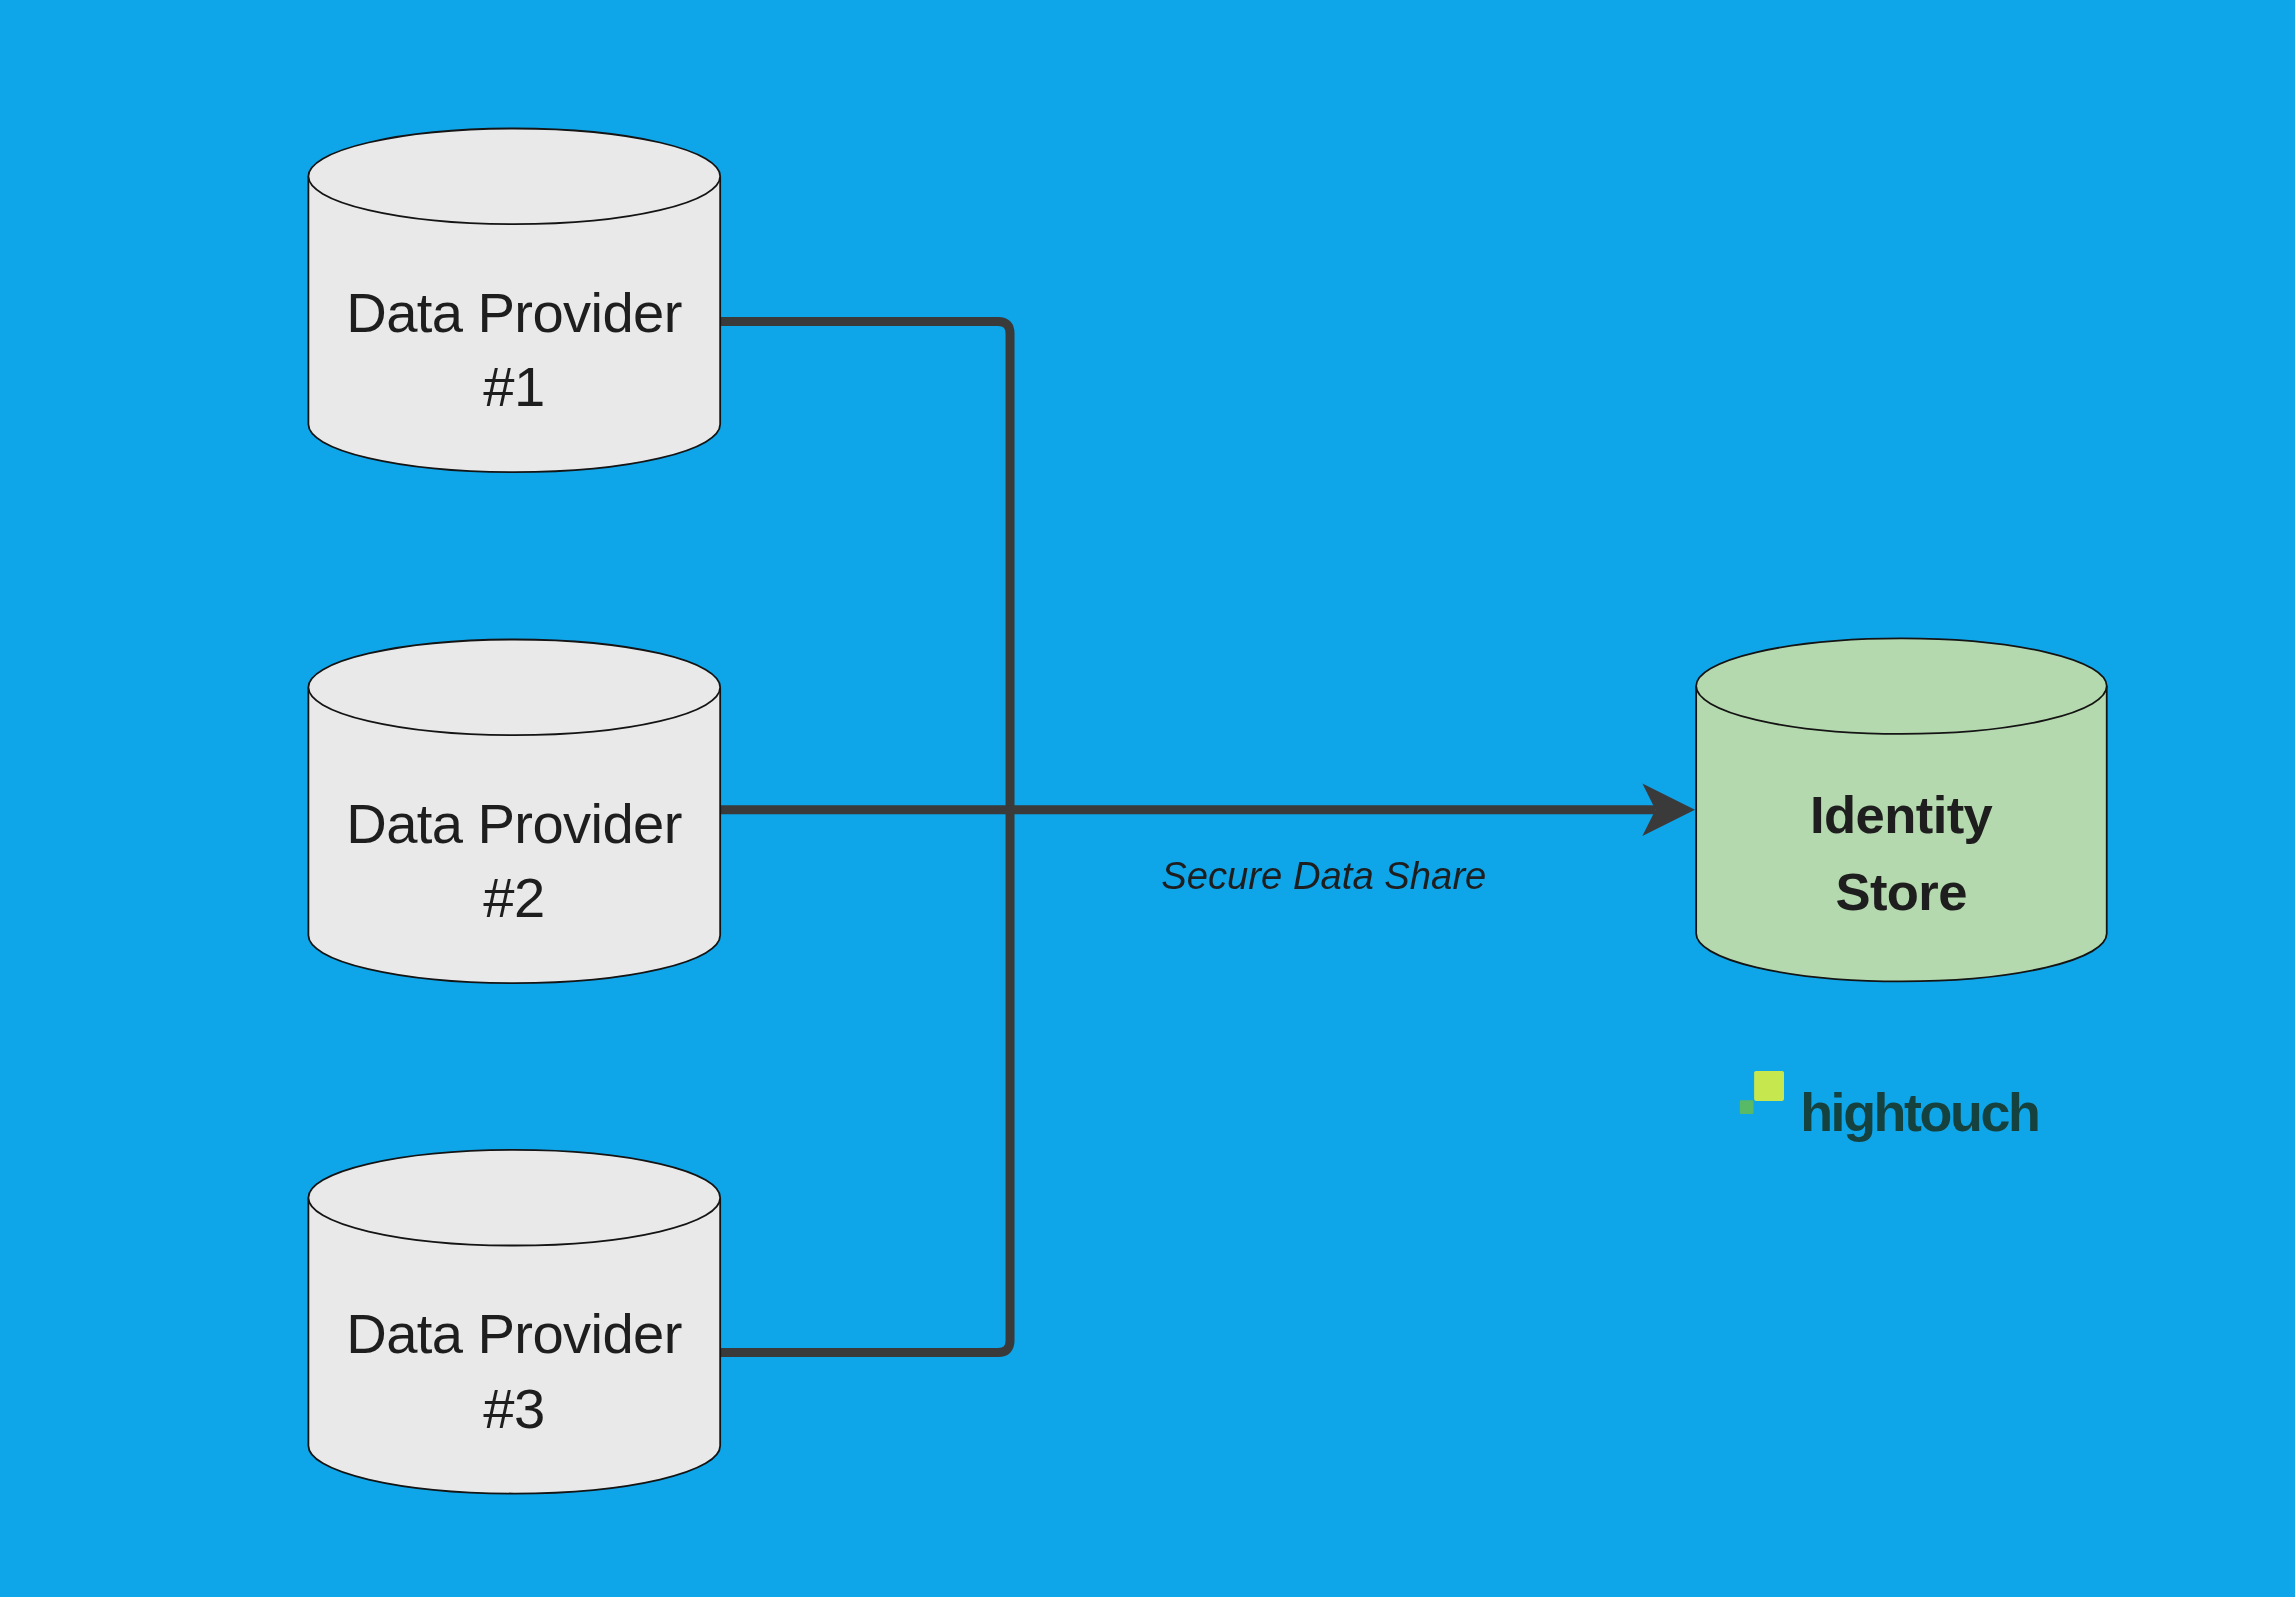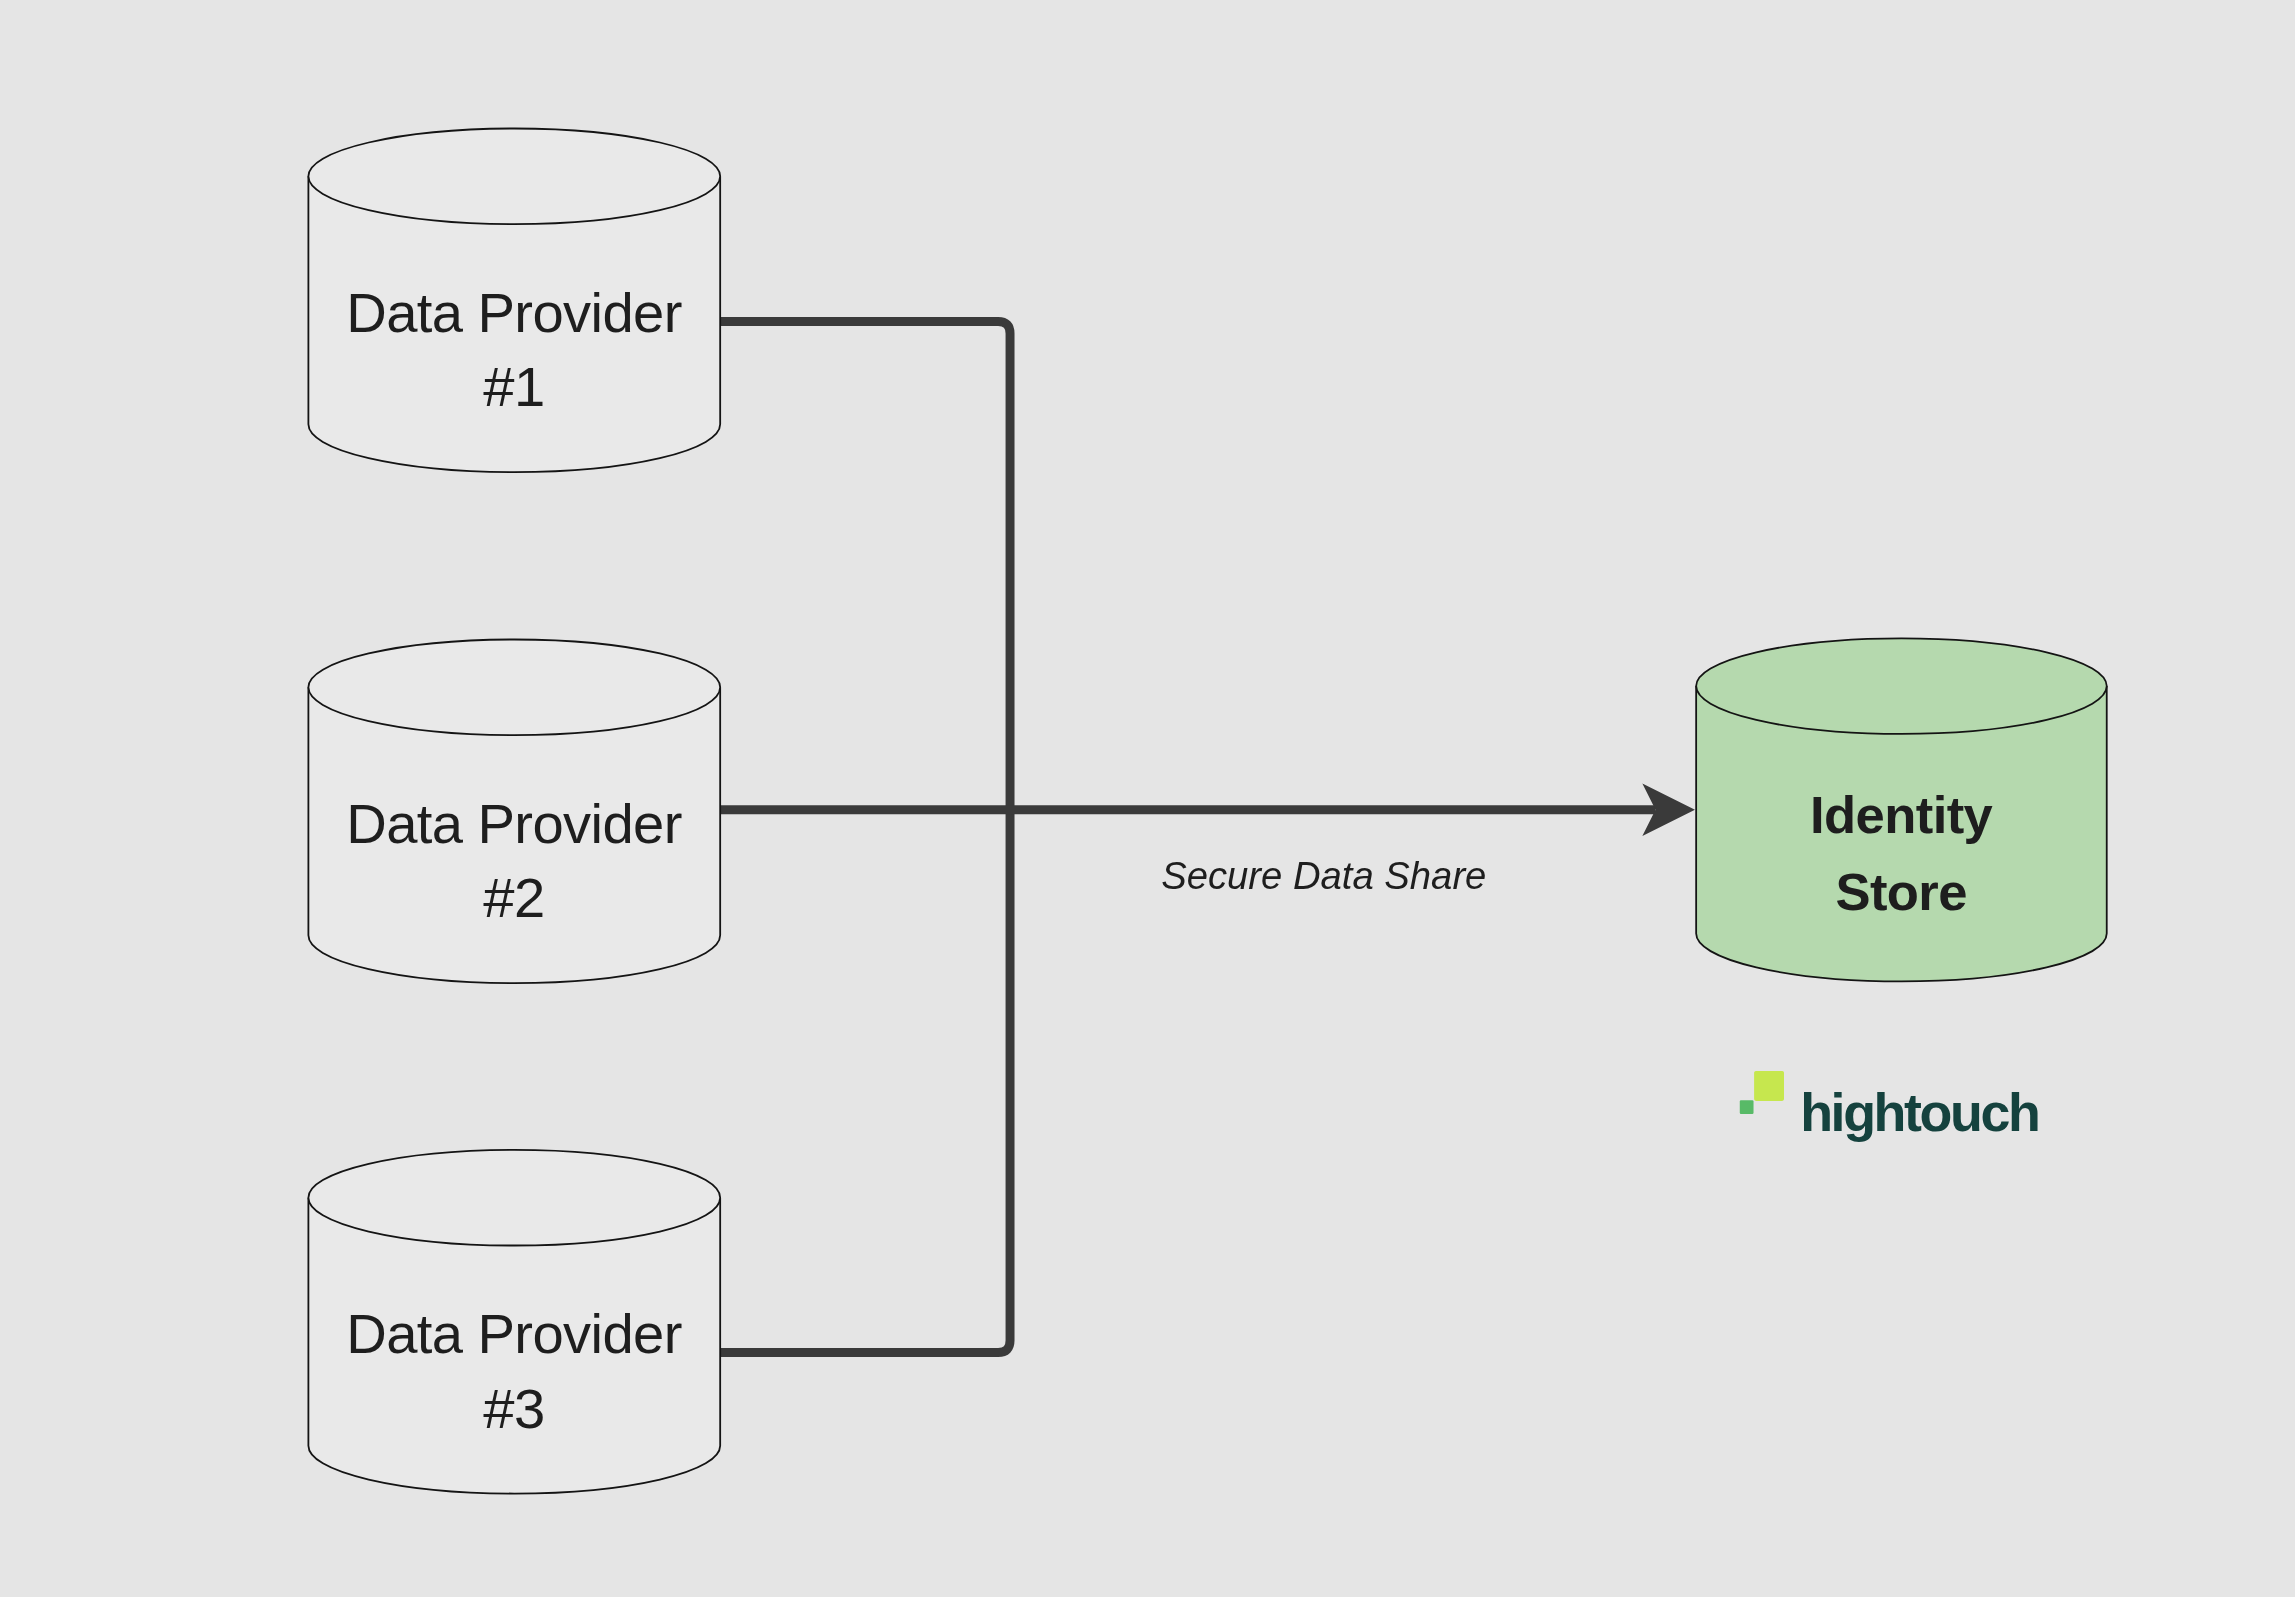--- a/index.html
+++ b/index.html
@@ -3,21 +3,21 @@
 <meta charset="utf-8">
 <style>
   html, body {
     margin: 0;
     padding: 0;
     background: #ffffff;
   }
   .stage {
     width: 100vw;
     aspect-ratio: 3840 / 2673;
-    background: #e5e5e5;
+    background: #0ea5e9;
     overflow: hidden;
   }
   svg {
     display: block;
     width: 100%;
     height: 100%;
   }
   text {
     font-family: "Liberation Sans", "DejaVu Sans", sans-serif;
   }

